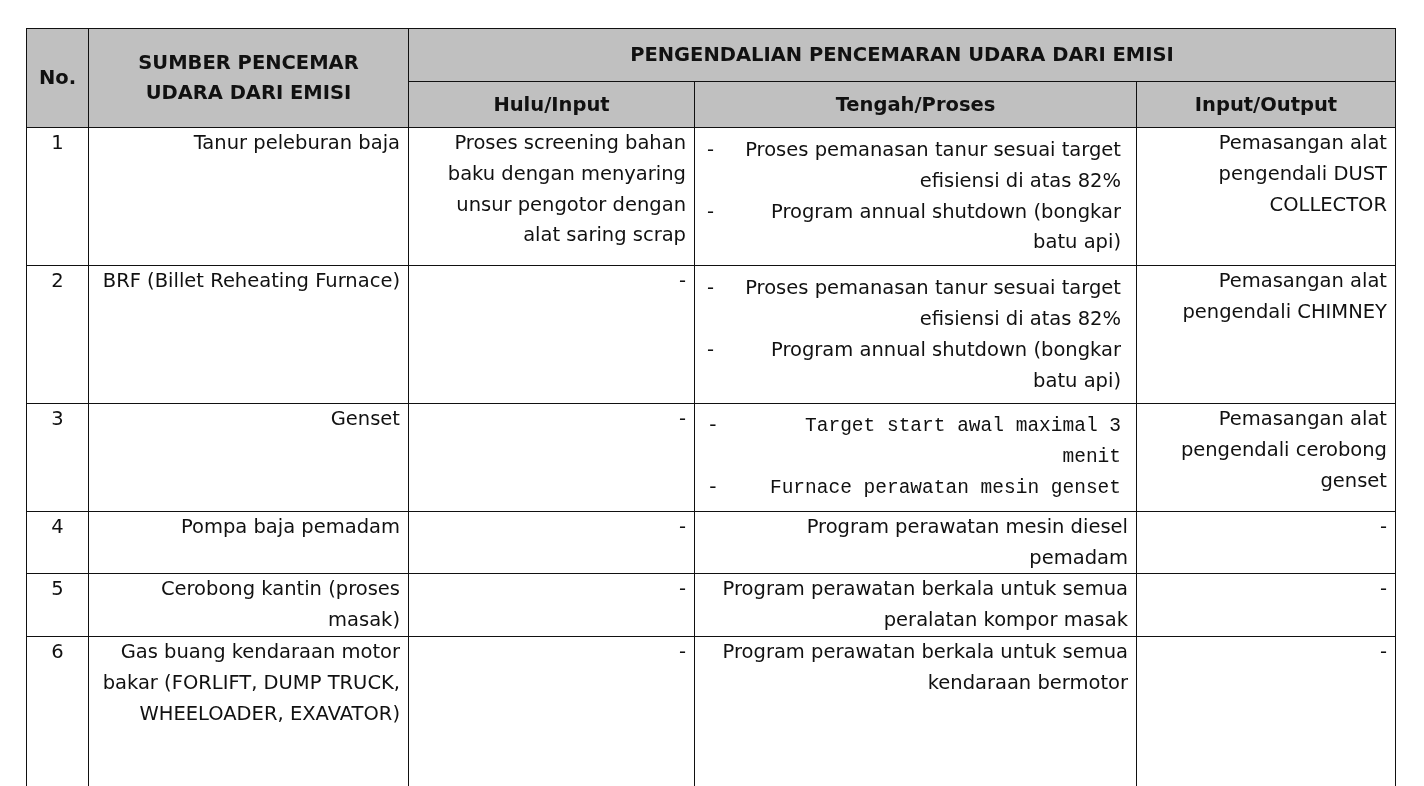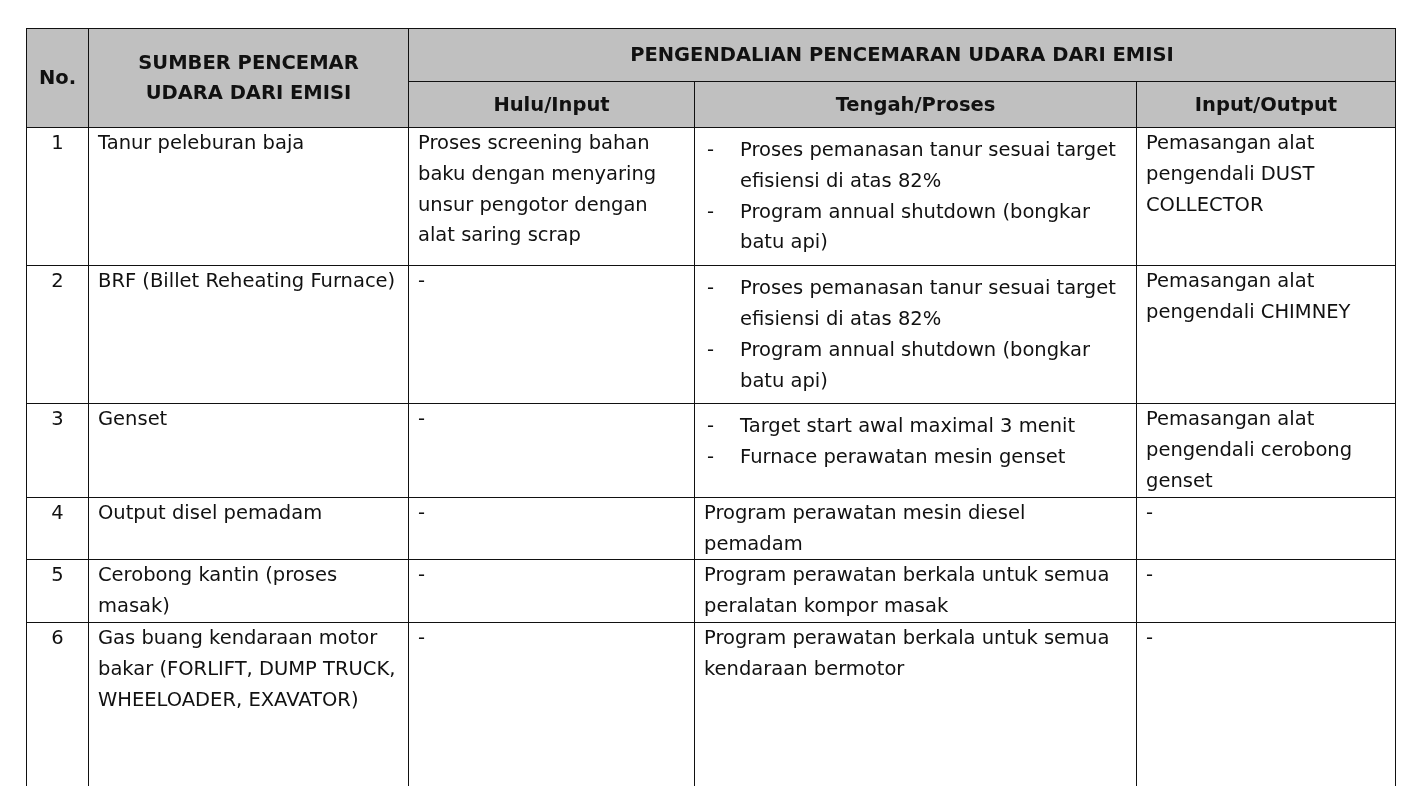--- a/index.html
+++ b/index.html
@@ -12,21 +12,21 @@
   }
   table.emisi th, table.emisi td {
     border:1.5px solid #111; vertical-align:top;
   }
   table.emisi th {
     background:#c0c0c0; font-weight:bold; text-align:center; vertical-align:middle;
     font-size:19.5px; line-height:30px; padding:0 6px;
   }
   tr.h1 { height:53px; }
   tr.h2 { height:46px;margin-left:11px; }
-  td { line-height:30.8px; padding:0 8px 0 9px; }
+  td { line-height:30.8px; padding:0 8px 0 9px;text-align:right; }
   td.no { text-align:center; padding:0; }
   ul.dash { list-style:none; margin:7px; padding:0; }
   ul.dash li { position:relative; padding-left:38px; }
   ul.dash li::before { content:"-"; position:absolute; left:5px; top:0; }
   .r1 { height:123px; } .r2 { height:123px; } .r3 { height:93px; }
   .r4 { height:52px; } .r5 { height:62px; } .r6 { height:175px; }
 </style>
 </head>
 <body>
 
@@ -72,31 +72,31 @@
           <li>Proses pemanasan tanur sesuai target efisiensi di atas 82%</li>
           <li>Program annual shutdown (bongkar batu api)</li>
         </ul>
       </td>
       <td>Pemasangan alat pengendali CHIMNEY</td>
     </tr>
     <tr class="r3">
       <td class="no">3</td>
       <td>Genset</td>
       <td>-</td>
-      <td style="padding-left:0;">
+      <td style="padding-left:0;font-family:Liberation Mono, monospace;">
         <ul class="dash">
           <li>Target start awal maximal 3 menit</li>
           <li>Furnace perawatan mesin genset</li>
         </ul>
       </td>
       <td>Pemasangan alat pengendali cerobong genset</td>
     </tr>
     <tr class="r4">
       <td class="no">4</td>
-      <td>Output disel pemadam</td>
+      <td>Pompa baja pemadam</td>
       <td>-</td>
       <td>Program perawatan mesin diesel pemadam</td>
       <td>-</td>
     </tr>
     <tr class="r5">
       <td class="no">5</td>
       <td>Cerobong kantin (proses masak)</td>
       <td>-</td>
       <td>Program perawatan berkala untuk semua peralatan kompor masak</td>
       <td>-</td>

